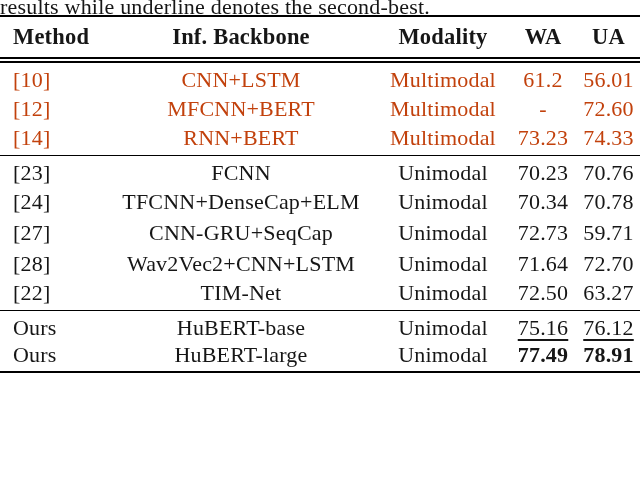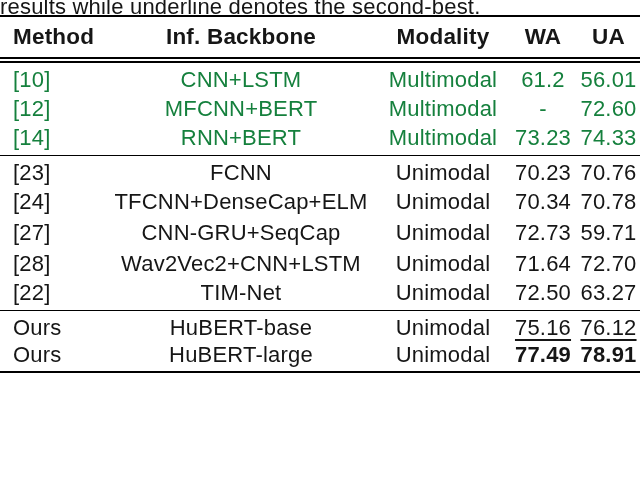--- a/index.html
+++ b/index.html
@@ -2,21 +2,21 @@
 <html><head>
 <meta charset="utf-8">
 <style>
   html, body { margin: 0; padding: 0; background: #ffffff; }
   .page {
     position: relative;
     width: 640px;
     height: 498px;
     background: #ffffff;
     overflow: hidden;
-    font-family: Liberation Sans, sans-serif;
+    font-family: Liberation Serif, serif;
     color: #161616;
   }
   .caption {
     margin: -5px 0 0 0;
     height: 20px;
     line-height: 24px;
     font-size: 22px;
     letter-spacing: 0.2px;
     white-space: nowrap;
     overflow: hidden;
@@ -51,21 +51,21 @@
   tbody td {
     font-size: 22px;
     padding: 0;
     text-align: center;
     letter-spacing: 0.2px;
     white-space: nowrap;
   }
   th.c-method, td.c-method { text-align: left; padding-left: 13px; margin-left: 40px; }
   tbody tr:first-child td { padding-top: 4px; }
   tbody tr:last-child td  { padding-bottom: 3px; }
-  tbody.muted { color: #15803d; }
+  tbody.muted { color: #c2410c; }
   tbody.rule-above { border-top: 1.5px solid #000000; }
   tr.em-underline td.c-wa, tr.em-underline td.c-ua {
     text-decoration: underline;
     text-underline-offset: 4px;
     text-decoration-thickness: 1.5px;
   }
   tr.em-bold td.c-wa, tr.em-bold td.c-ua { font-weight: bold; }
 </style>
 </head>
 <body>

